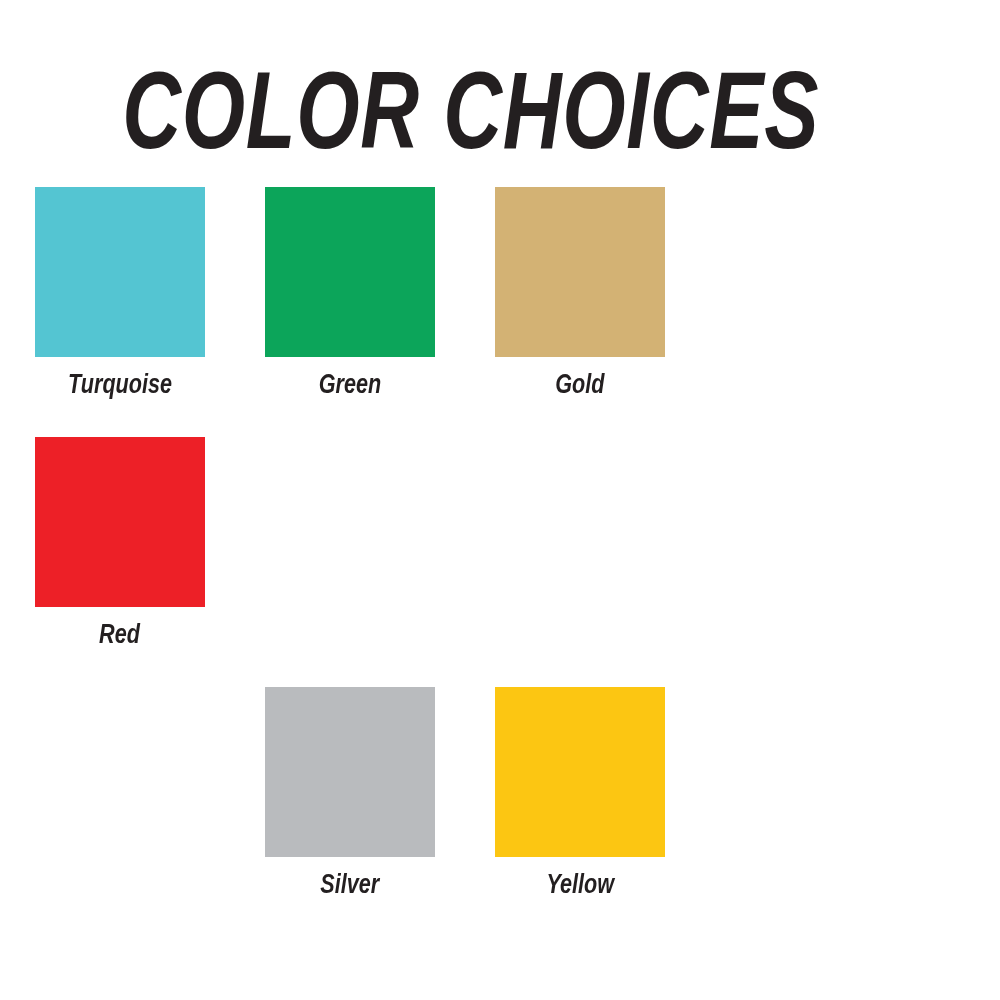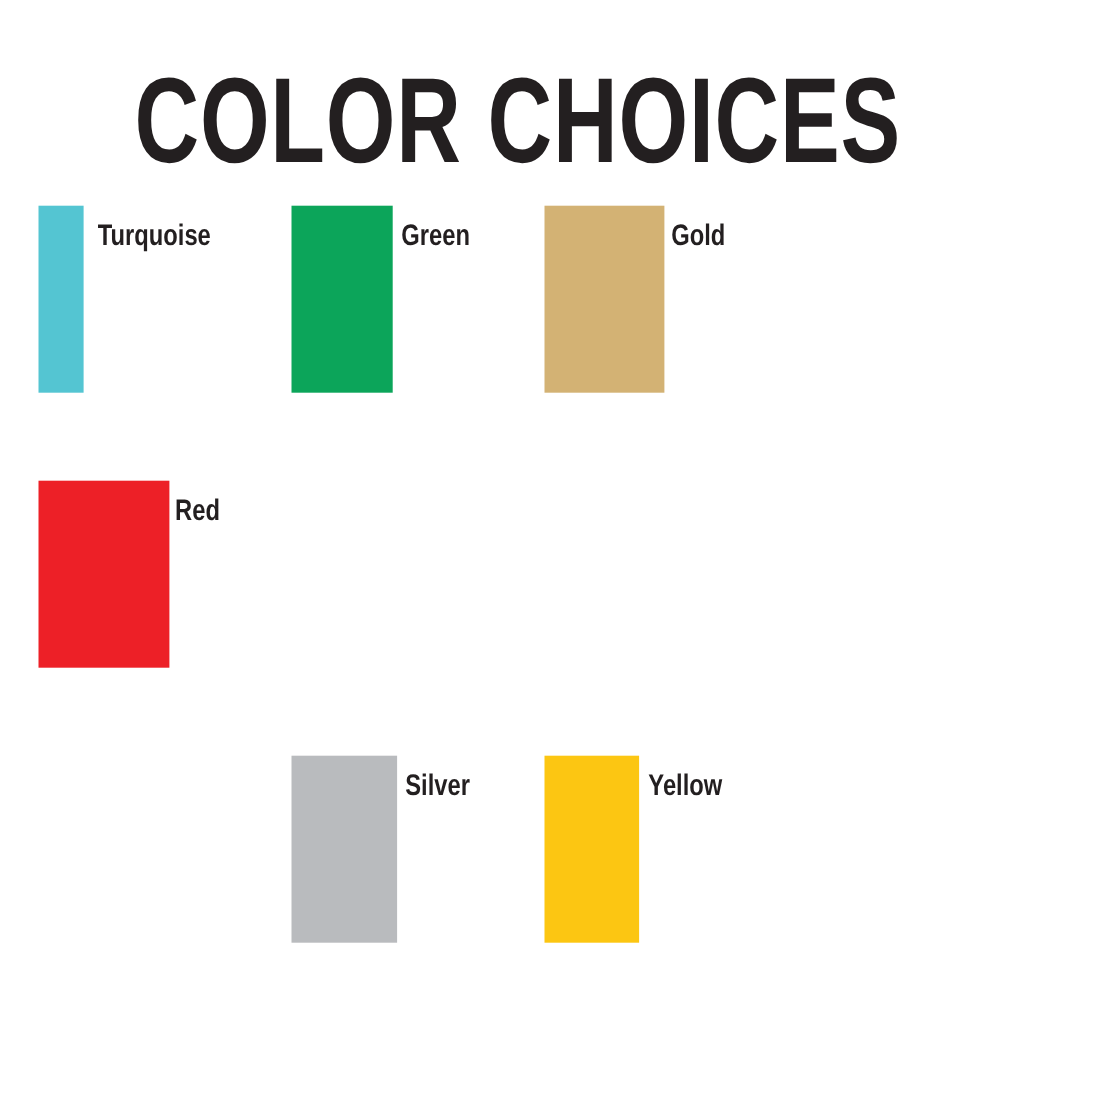--- a/index.html
+++ b/index.html
@@ -12,20 +12,21 @@
     background: #ffffff;
     font-family: "Liberation Sans", sans-serif;
     overflow: hidden;
   }
 
   .page {
     width: 940px;
     height: 1000px;
     position: relative;
     box-sizing: border-box;
+    font-style: italic;
   }
 
   
   .title {
     text-align: center;
     font-family: "Liberation Sans", sans-serif;
     font-weight: bold;
     font-size: 110px;
     line-height: 1;
     letter-spacing: 1px;
@@ -56,21 +57,22 @@
     height: 250px;
   }
 
   .row.offset {
     padding-left: 230px;
   }
 
   .cell {
     width: 170px;
     display: flex;
-    align-items: flex-start;
+    flex-direction: column;
+    align-items: center;
   }
 
   .swatch {
     width: 170px;
     height: 170px;
     display: block;
   }
 
   .label {
     margin-top: 14px;

